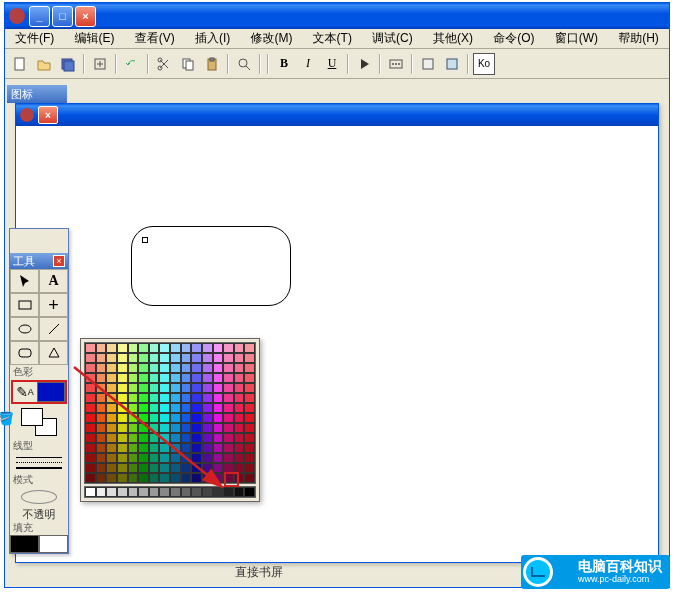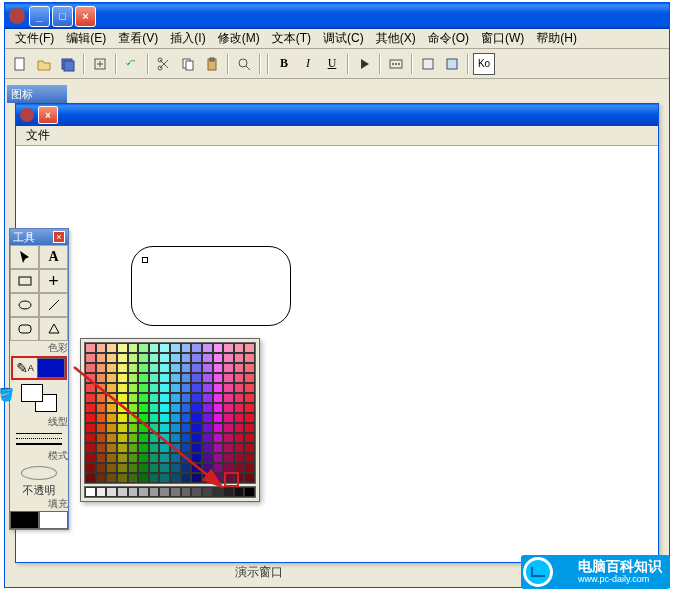--- a/index.html
+++ b/index.html
@@ -8,21 +8,21 @@
 
 .main-window { position: absolute; left: 4px; top: 2px; width: 666px; height: 586px; background: #ece9d8; border: 1px solid #0054e3; }
 .titlebar { height: 26px; background: linear-gradient(to bottom, #0058e6 0%, #3a8cf5 8%, #0054e3 40%, #0054e3 88%, #003ab0 100%); display: flex; align-items: center; padding: 0 4px; color: #fff; }
 .titlebar .app-icon { width: 16px; height: 16px; background: #b34141; border-radius: 50%; margin-right: 4px; }
 .titlebar .title-text { flex: 1; font-weight: bold; font-size: 12px; }
 .win-controls { display: flex; gap: 2px; }
 .win-btn { width: 21px; height: 21px; background: linear-gradient(to bottom,#6fa7f5,#2c66d8); border: 1px solid #fff; border-radius: 3px; color: #fff; display: flex; align-items: center; justify-content: center; font-size: 11px; font-weight: bold; }
 .win-btn.close { background: linear-gradient(to bottom,#f5937a,#d83f2c); }
 
 
-.menubar { height: 20px; background: #ece9d8; display: flex; align-items: center; padding: 0 4px; border-bottom: 1px solid #aca899; }
+.menubar { height: 20px; background: #ece9d8; display: flex; align-items: center; padding: 0 4px; border-bottom: 1px solid #aca899; justify-content: space-between; }
 .menubar span { padding: 2px 6px; cursor: default; }
 
 
 .toolbar { height: 30px; background: #ece9d8; display: flex; align-items: center; padding: 2px 4px; border-bottom: 1px solid #aca899; gap: 2px; }
 .tb-btn { width: 22px; height: 22px; border: 1px solid transparent; display: flex; align-items: center; justify-content: center; }
 .tb-sep { width: 2px; height: 20px; border-left: 1px solid #aca899; border-right: 1px solid #fff; margin: 0 2px; }
 .tb-select { height: 20px; border: 1px solid #7f9db9; background: #fff; font-size: 12px; padding: 0 2px; min-width: 96px; }
 
 
 .icon-panel-header { position: absolute; left: 2px; top: 82px; height: 18px; width: 60px; background: linear-gradient(to bottom,#7aa5e0,#3e70c4); color: #fff; font-size: 11px; padding: 1px 4px; display: flex; align-items: center; }
@@ -36,25 +36,25 @@
 .pw-menubar { height: 20px; background: #ece9d8; border-bottom: 1px solid #aca899; display: flex; align-items: center; padding: 0 4px; }
 .pw-menubar span { padding: 2px 6px; }
 .pw-canvas { position: relative; background: #fff; height: calc(100% - 42px); }
 
 
 .rrect { position: absolute; left: 115px; top: 100px; width: 160px; height: 80px; border: 1px solid #000; border-radius: 22px; background: #fff; }
 .rrect .handle { position: absolute; left: 10px; top: 10px; width: 6px; height: 6px; border: 1px solid #000; background: #fff; }
 
 
 .tools-palette { position: absolute; left: 4px; top: 225px; width: 60px; background: #ece9d8; border: 1px solid #5a7ac0; box-shadow: 2px 2px 3px rgba(0,0,0,0.2); }
-.tp-title { height: 16px; background: linear-gradient(to bottom,#7aa5e0,#3e70c4); color: #fff; font-size: 11px; padding: 8px 3px; display: flex; align-items: center; justify-content: space-between; }
+.tp-title { height: 16px; background: linear-gradient(to bottom,#7aa5e0,#3e70c4); color: #fff; font-size: 11px; padding: 8px 3px; display: flex; align-items: center; justify-content: space-between; margin-top: 24px; }
 .tp-title .tp-close { width: 12px; height: 12px; background: #d83f2c; color: #fff; font-size: 9px; display: flex; align-items: center; justify-content: center; border: 1px solid #fff; }
 .tp-grid { display: grid; grid-template-columns: 1fr 1fr; }
 .tp-cell { height: 24px; border: 1px solid #aca899; display: flex; align-items: center; justify-content: center; background: #ece9d8; font-size: 14px; }
-.tp-section-label { grid-column: 1 / span 2; height: 14px; font-size: 10px; text-align: right; padding-left: 3px; background: #ece9d8; color: #555; }
+.tp-section-label { grid-column: 1 / span 2; height: 14px; font-size: 10px; text-align: left; padding-left: 3px; background: #ece9d8; color: #555; }
 .color-row { grid-column: 1 / span 2; display: flex; align-items: center; justify-content: center; height: 26px; }
 .pencil-color { width: 56px; height: 24px; display: flex; align-items: center; border: 2px solid #d02020; }
 .pencil-color .pencil { width: 24px; display: flex; align-items: center; justify-content: center; font-size: 14px; }
 .pencil-color .swatch { width: 28px; height: 20px; background: #0010c0; border: 1px solid #666; }
 .fg-bg { position: relative; width: 36px; height: 28px; }
 .fg-bg .bg-sw { position: absolute; right: 0; bottom: 0; width: 22px; height: 18px; background: #fff; border: 1px solid #000; }
 .fg-bg .fg-sw { position: absolute; left: 0; top: 0; width: 22px; height: 18px; background: #fff; border: 1px solid #000; }
 .bucket { position: absolute; left: -12px; top: 6px; font-size: 13px; }
 .line-samples { grid-column: 1 / span 2; height: 20px; display: flex; flex-direction: column; justify-content: space-around; padding: 2px 6px; }
 .line-samples div { border-top: 1px solid #000; }
@@ -210,23 +210,20 @@
   </div>
 
   <div class="icon-panel-header">
     <span>图标</span>
   </div>
 
   <div class="presentation-window">
     <div class="pw-titlebar">
       <div class="app-icon"></div>
       <div class="pw-close">×</div>
-    </div>
-    <div class="pw-menubar">
-      <span>文件</span>
     </div>
     <div class="pw-canvas">
       <div class="rrect">
         <div class="handle"></div>
       </div>
     </div>
   </div>
 
   <div class="tools-palette">
     <div class="tp-title">
@@ -549,21 +546,21 @@
 
   <svg class="arrow-svg" width="180" height="160">
     <defs>
         <marker id="ah" markerWidth="10" markerHeight="10" refX="8" refY="3" orient="auto">
           <path d="M0,0 L9,3 L0,6 z" fill="#d02020"></path>
         </marker>
       </defs>
     <line x1="2" y1="8" x2="150" y2="128" stroke="#d02020" stroke-width="2.5" marker-end="url(#ah)"></line>
   </svg>
 
-  <div class="status-text">演示窗口</div>
+  <div class="status-text">直接书屏</div>
 </div>
 
 <div class="watermark">
   <div class="wm-icon"></div>
   <div class="wm-text">
     <span>电脑百科知识</span>
     <span class="wm-sub">www.pc-daily.com</span>
   </div>
 </div>
 

